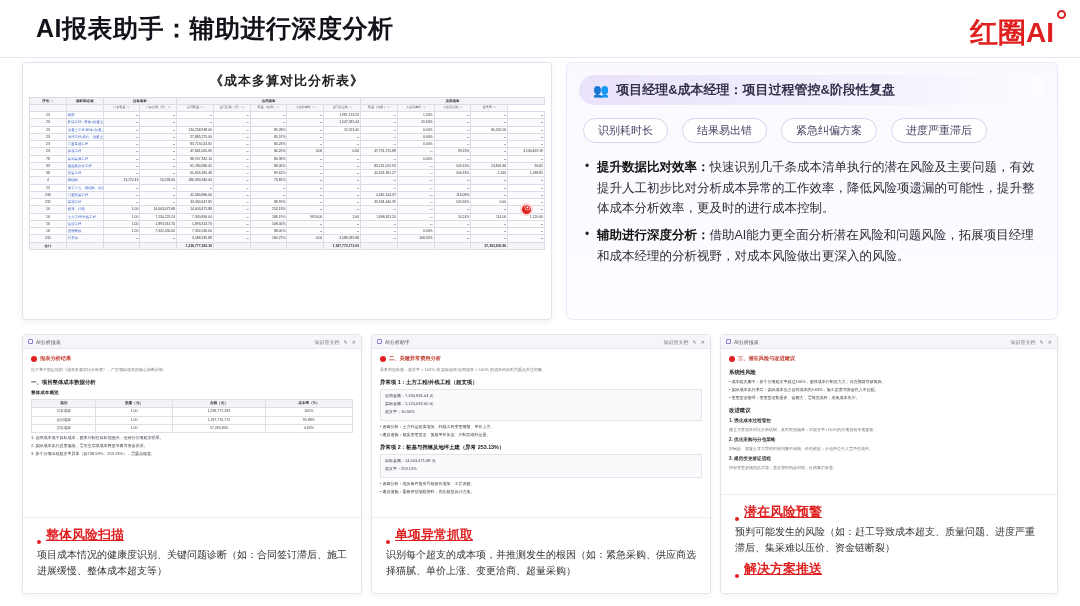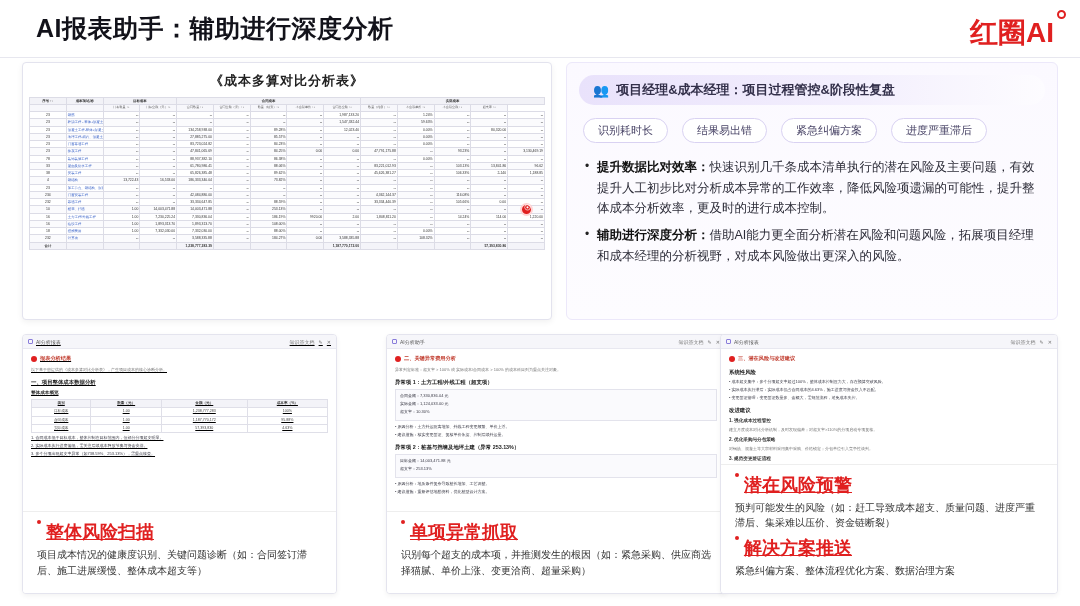--- a/index.html
+++ b/index.html
@@ -75,22 +75,22 @@
   .bullets { margin:14px 16px 0 18px; }
   .bullet { display:flex; font-size:12.5px; color:#2c2c38; line-height:1.65; margin-bottom:6px;}
   .bullet .dot { flex:0 0 12px; color:#222; font-size:12px; line-height:1.65;}
   .bullet b { color:#111; }
   
   .bcard {
     position:absolute; top:334px; height:260px;
     background:#ffffff; border:1px solid #e4e4ee; border-radius:4px;
     box-shadow:0 2px 5px rgba(0,0,0,.05); overflow:hidden;
   }
-  #bcard1 { left:22px; width:315px;text-decoration:underline; }
-  #bcard2 { left:386px; width:340px; }
+  #bcard1 { left:22px; width:340px; }
+  #bcard2 { left:371px; width:340px; }
   #bcard3 { left:720px; width:338px; }
   .bc-head {
     height:14px; background:#f6f6fa; border-bottom:1px solid #e8e8f0;
     display:flex; align-items:center; padding:0 5px;
     font-size:5px; color:#555;
   }
   .bc-head .ttl { display:flex; align-items:center; gap:3px; }
   .bc-head .sq { width:5px; height:5px; border:0.8px solid #8a7ddb; border-radius:1px;}
   .bc-head .right { margin-left:auto; display:flex; align-items:center; gap:4px; color:#777;}
   .doc {
@@ -104,21 +104,21 @@
   .doc .gray { color:#777; }
   .doc .box { border:0.5px solid #e3e3ec; background:#fafafd; padding:3px 4px; margin:3px 0;}
   .minitable { width:100%; border-collapse:collapse; font-size:3.6px; margin:2px 0;}
   .minitable td, .minitable th { border:0.4px solid #dfdfe8; padding:1px 2px; text-align:center; color:#444;}
   .minitable th { background:#f3f3f8; font-weight:bold;}
   .caption {
     position:absolute; left:0; right:0; bottom:0; padding:8px 14px 10px;
     background:#ffffff; border-top:1px solid #eee;
   }
   .cap-item { margin-bottom:5px; }
-  .cap-title { color:#e02020; font-size:18px; font-weight:bold; display:flex; align-items:flex-start; gap:5px;}
+  .cap-title { color:#e02020; font-size:13px; font-weight:bold; display:flex; align-items:flex-end; gap:5px;}
   .cap-title .d { width:4px;height:4px;border-radius:50%;background:#e02020;}
   .cap-text { font-size:10px; color:#333; line-height:1.55; margin-top:3px;}
   .uline { text-decoration:underline; }
 </style>
 </head>
 <body>
 
 <div class="header">
   <div class="header-title">AI报表助手：辅助进行深度分析</div>
   <div class="brand">
@@ -650,16 +650,15 @@
         <span class="d"></span>
         <span class="uline">潜在风险预警</span>
       </div>
       <div class="cap-text">预判可能发生的风险（如：赶工导致成本超支、质量问题、进度严重滞后、集采难以压价、资金链断裂）</div>
     </div>
     <div class="cap-item">
       <div class="cap-title">
         <span class="d"></span>
         <span class="uline">解决方案推送</span>
       </div>
-      <div class="cap-text">紧急纠偏方案、整体流程优化方案、数据治理方案</div>
     </div>
   </div>
 </div>
 
 </body></html>

